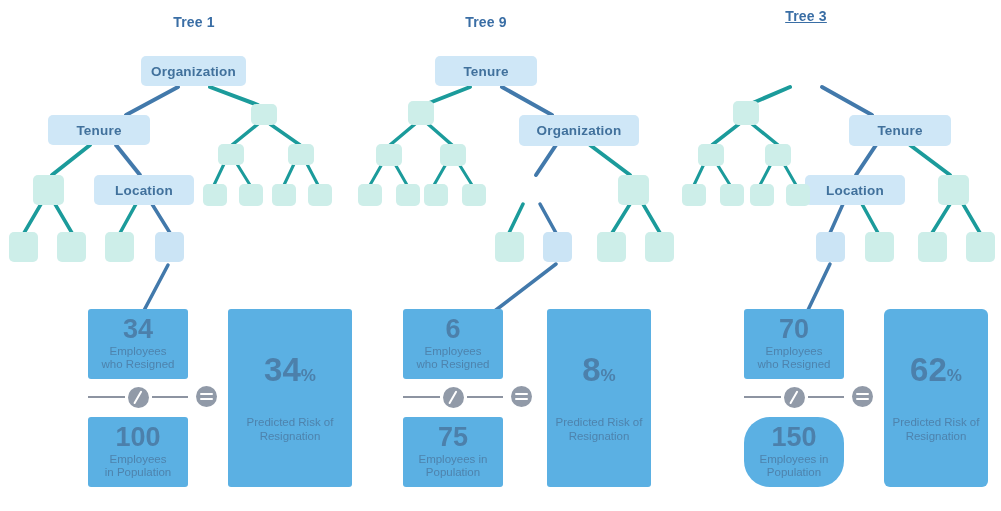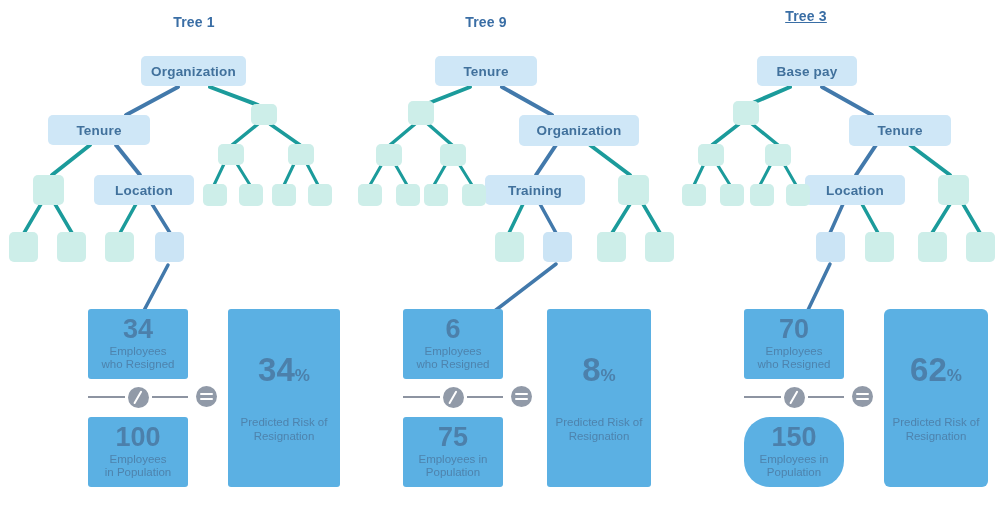--- a/index.html
+++ b/index.html
@@ -273,31 +273,30 @@
     <div class="eq-circle" style="left:196px; top:386px;">
       <div class="bar b1" style="position:absolute;left:4px;top:7px;width:13px;height:2.4px;background:#fff;border-radius:1px;"></div>
       <div class="bar b2" style="position:absolute;left:4px;top:11.6px;width:13px;height:2.4px;background:#fff;border-radius:1px;"></div>
     </div>
 
     <div class="calc-box" style="left:88px; top:417px; width:100px; height:70px;">
       <div class="big-num">100</div>
       <div class="cap">Employees<br>in Population</div>
     </div>
 
-    <div class="result-box" style="left:228px; top:309px; width:112px; height:178px;">
+    <div class="result-box" style="left:228px; top:309px; width:124px; height:178px;">
       <div class="pct"><span>34</span><span class="sign">%</span></div>
       <div class="cap">Predicted Risk of<br>Resignation</div>
     </div>
   </div>
 
   <div class="tree-title" style="left:436px; top:14px; width:100px;">Tree 9</div>
 
   <div class="node-label" style="left:435px; top:56px; width:102px; height:30px;">Tenure</div>
   <div class="node-label" style="left:519px; top:115px; width:120px; height:31px;">Organization</div>
-  <div class="node-label" style="left:485px; top:175px; width:100px; height:30px;">Training</div>
 
   <div class="node-small mint" style="left:408px; top:101px; width:26px; height:24px;"></div>
   <div class="node-small mint" style="left:376px; top:144px; width:26px; height:22px;"></div>
   <div class="node-small mint" style="left:440px; top:144px; width:26px; height:22px;"></div>
   <div class="node-small mint" style="left:358px; top:184px; width:24px; height:22px;"></div>
   <div class="node-small mint" style="left:396px; top:184px; width:24px; height:22px;"></div>
   <div class="node-small mint" style="left:424px; top:184px; width:24px; height:22px;"></div>
   <div class="node-small mint" style="left:462px; top:184px; width:24px; height:22px;"></div>
   <div class="node-small mint" style="left:618px; top:175px; width:31px; height:30px;"></div>
   <div class="node-small mint" style="left:495px; top:232px; width:29px; height:30px;"></div>
@@ -329,21 +328,20 @@
     </div>
 
     <div class="result-box" style="left:547px; top:309px; width:104px; height:178px;">
       <div class="pct"><span>8</span><span class="sign">%</span></div>
       <div class="cap">Predicted Risk of<br>Resignation</div>
     </div>
   </div>
 
   <div class="tree-title" style="left:756px; top:8px; width:100px;text-decoration:underline;">Tree 3</div>
 
-  <div class="node-label" style="left:757px; top:56px; width:100px; height:30px;">Base pay</div>
   <div class="node-label" style="left:849px; top:115px; width:102px; height:31px;">Tenure</div>
   <div class="node-label" style="left:805px; top:175px; width:100px; height:30px;">Location</div>
 
   <div class="node-small mint" style="left:733px; top:101px; width:26px; height:24px;"></div>
   <div class="node-small mint" style="left:698px; top:144px; width:26px; height:22px;"></div>
   <div class="node-small mint" style="left:765px; top:144px; width:26px; height:22px;"></div>
   <div class="node-small mint" style="left:682px; top:184px; width:24px; height:22px;"></div>
   <div class="node-small mint" style="left:720px; top:184px; width:24px; height:22px;"></div>
   <div class="node-small mint" style="left:750px; top:184px; width:24px; height:22px;"></div>
   <div class="node-small mint" style="left:786px; top:184px; width:24px; height:22px;"></div>

